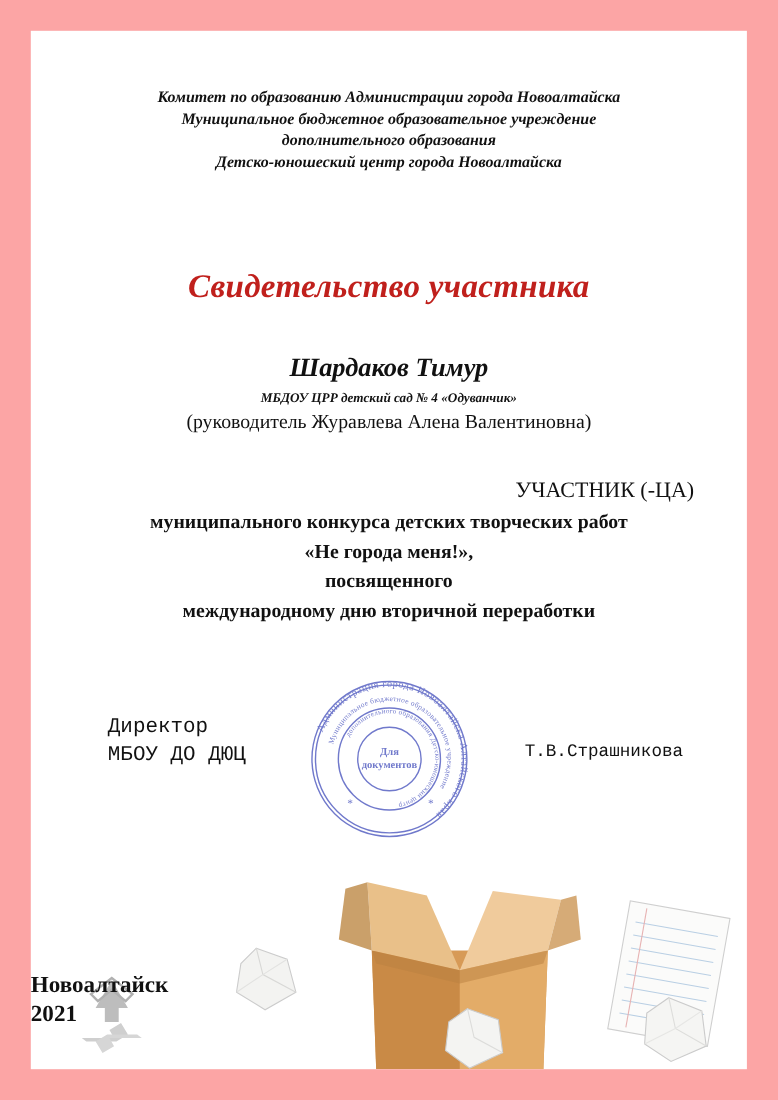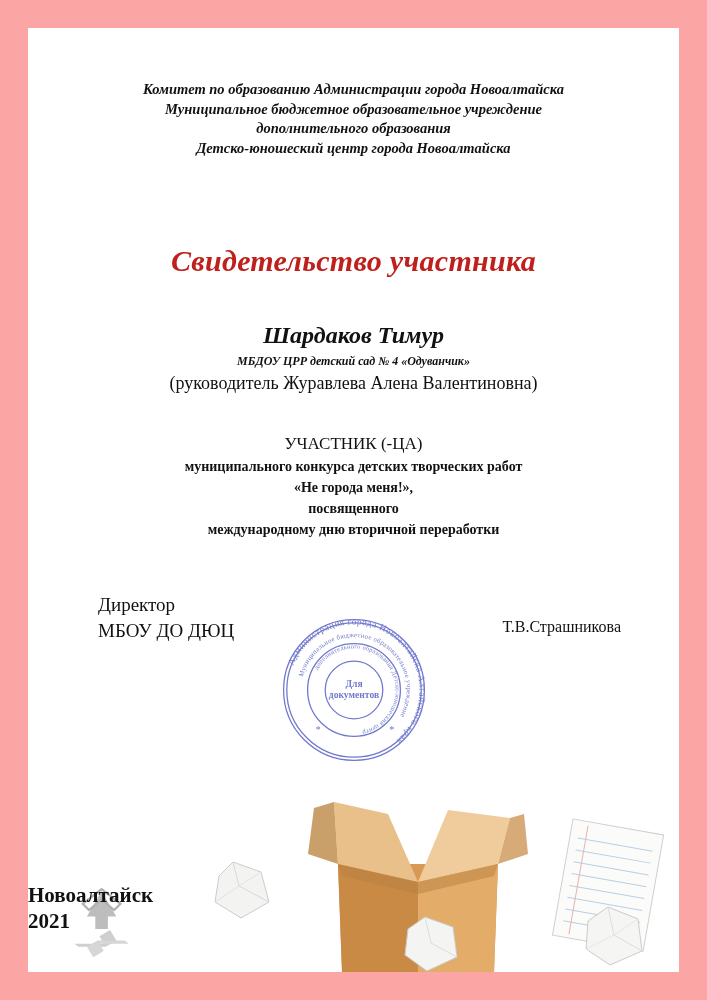--- a/index.html
+++ b/index.html
@@ -76,38 +76,40 @@
   .recipient-leader {
     font-size: 18px;
     color: #111111;
   }
   .award-block {
     margin-top: 34px;
     line-height: 1.5;
     color: #111111;
   }
   .award-role {
-    font-size: 17px;
+    font-size: 20px;
+    text-align: right;
   }
   .award-line {
-    font-size: 14px;
+    font-size: 18px;
     font-weight: bold;
   }
   .award-line.plain {
     font-weight: bold;
   }
   .signature-row {
     position: absolute;
     left: 48px;
     right: 48px;
-    top: 564px;
+    top: 620px;
     display: flex;
     align-items: flex-start;
     justify-content: space-between;
     text-align: left;
+    font-family: Liberation Mono, monospace;
   }
   .sig-left {
     font-size: 19px;
     line-height: 1.35;
     color: #111111;
     padding-left: 22px;
   }
   .sig-right {
     font-size: 16px;
     color: #111111;

